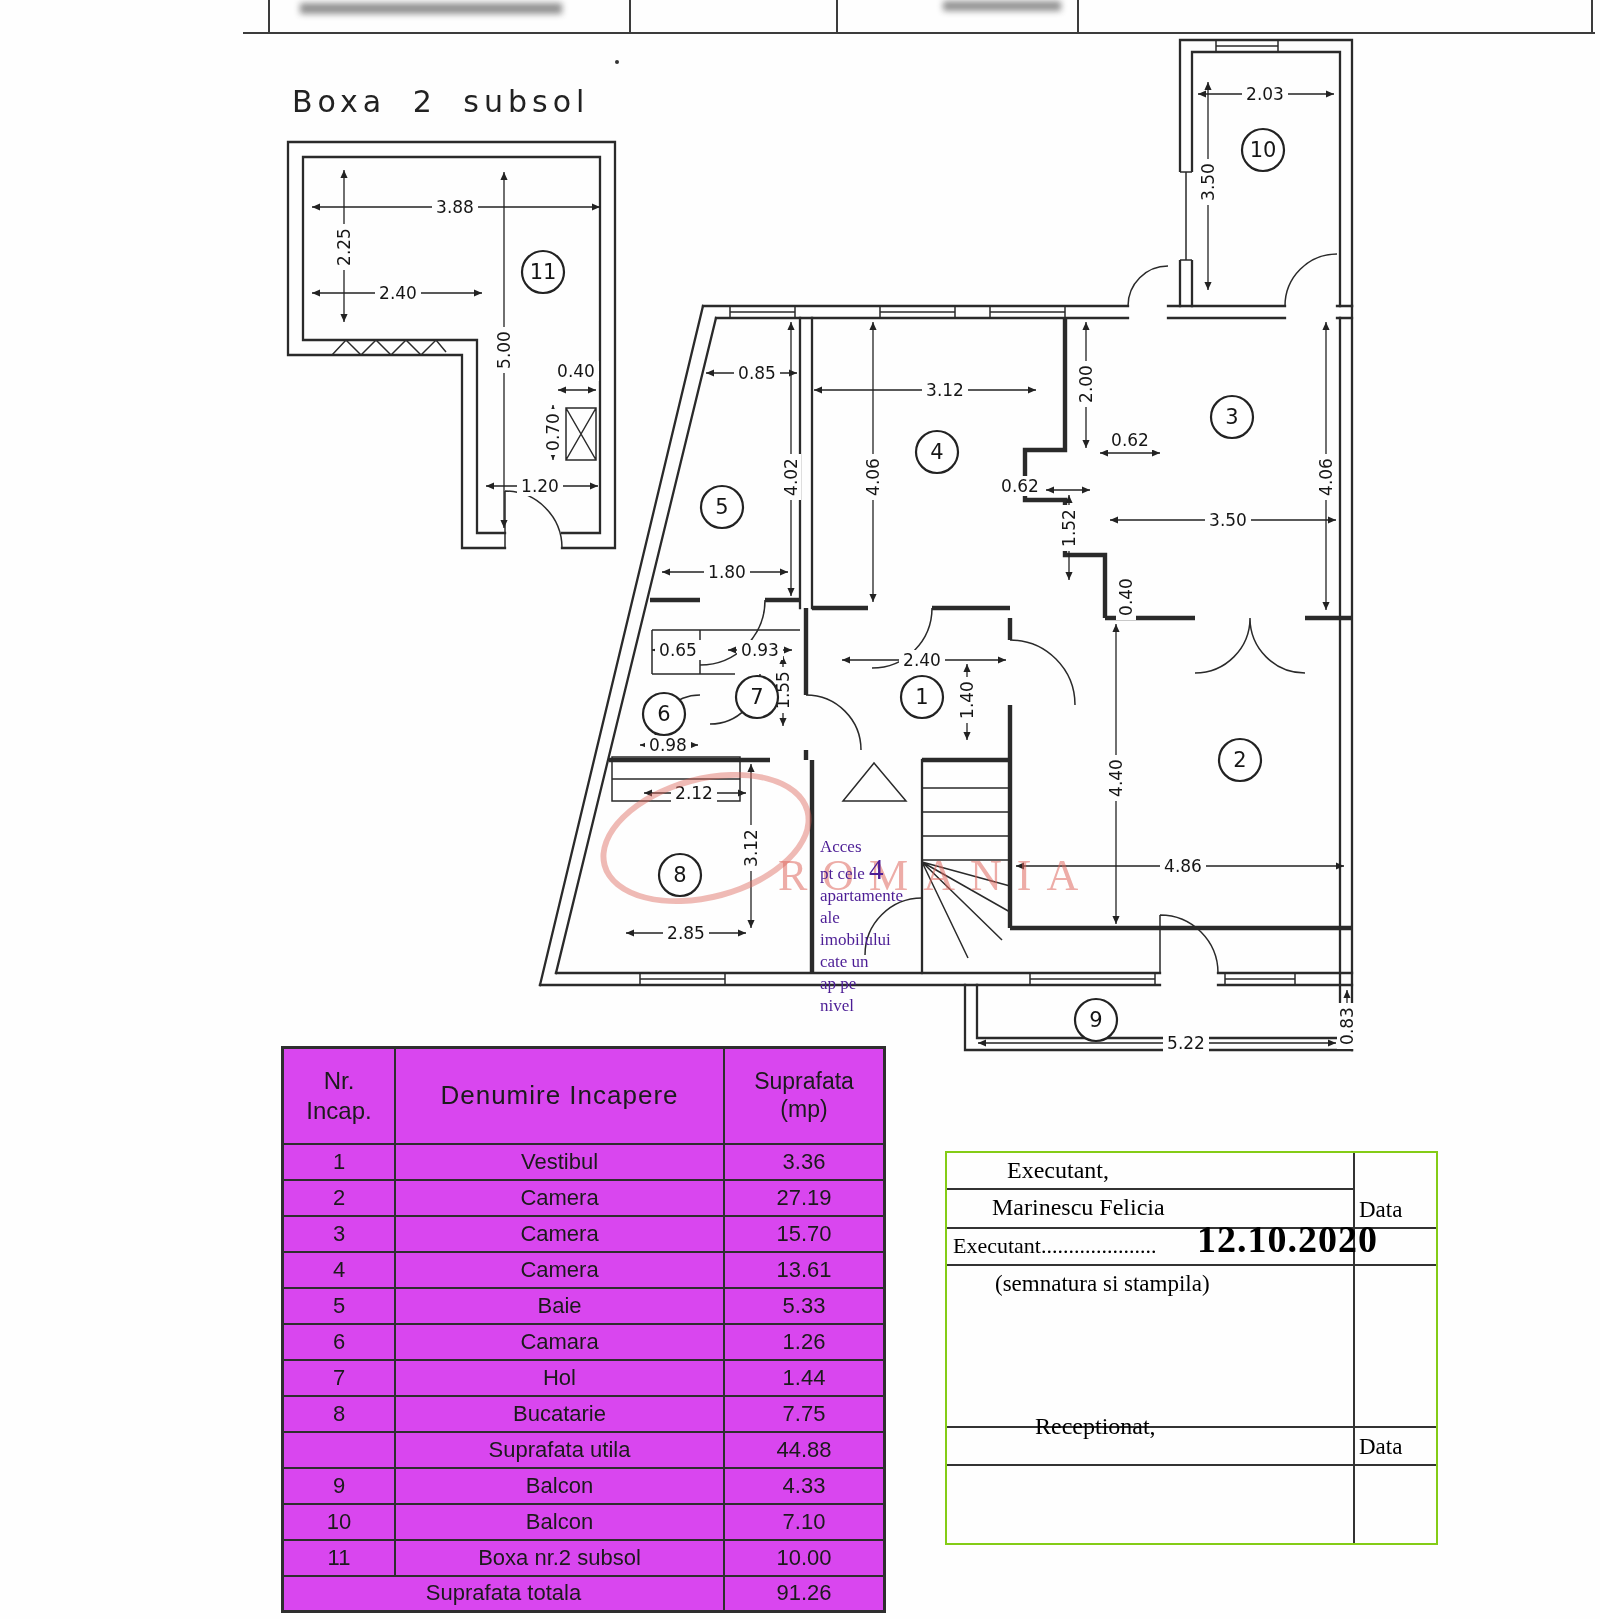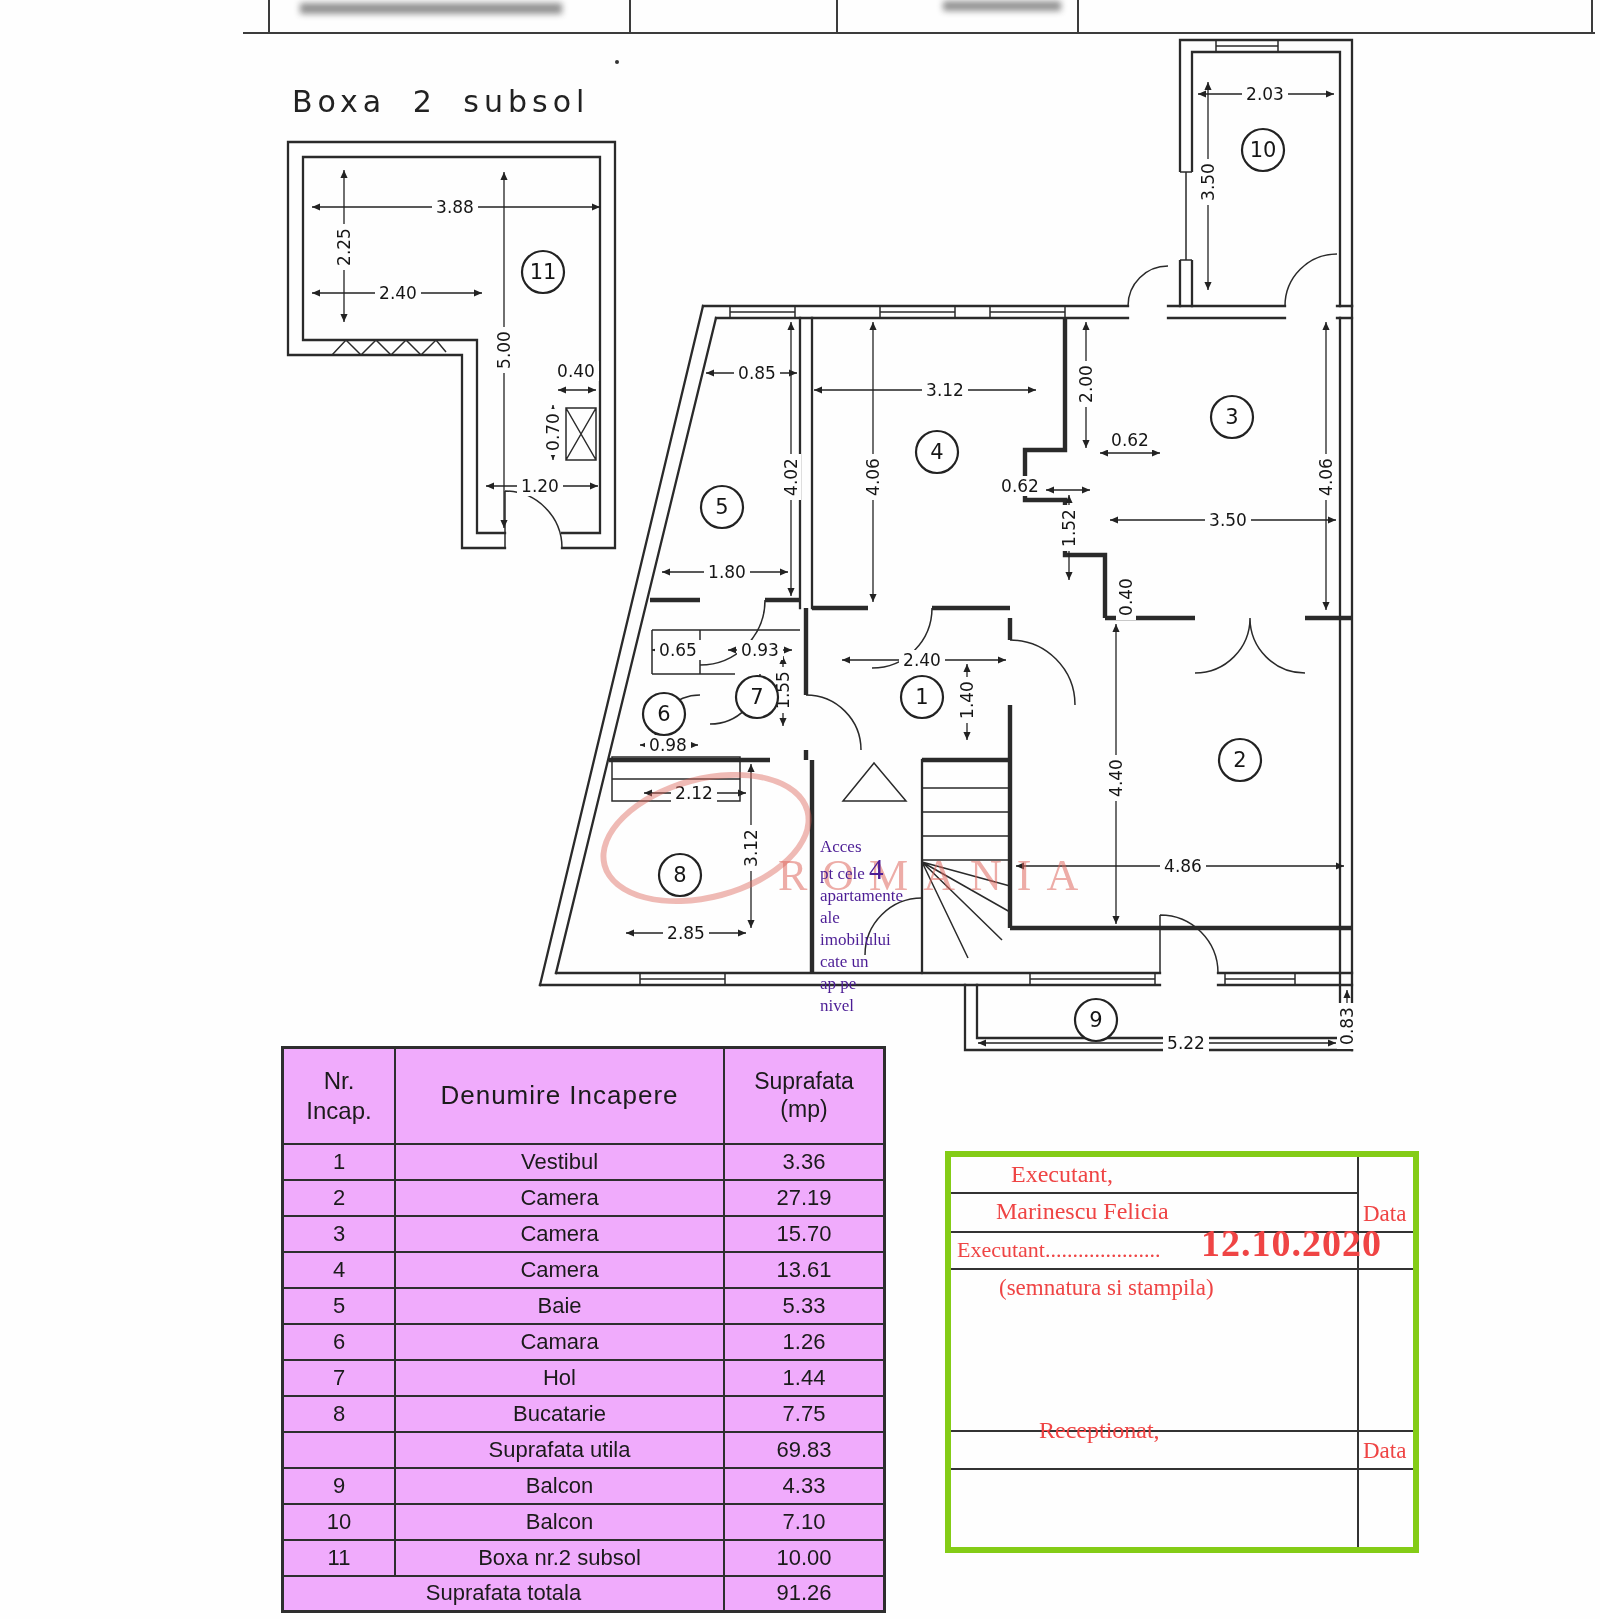--- a/index.html
+++ b/index.html
@@ -29,33 +29,33 @@
   svg .w{stroke:#2a2a2a;stroke-width:2.3;fill:none;stroke-linecap:square;}
   svg .w2{stroke:#2a2a2a;stroke-width:4.4;fill:none;stroke-linecap:butt;}
   svg .thin{stroke:#2a2a2a;stroke-width:1.5;fill:none;}
   svg .dim{stroke:#222;stroke-width:1.3;fill:none;}
   #dims text{font:500 17px "DejaVu Sans",sans-serif;fill:#161616;}
   #rooms circle{fill:#ffffff;stroke:#222;stroke-width:2.2;}
   #rooms text{font:21px "DejaVu Sans",sans-serif;fill:#161616;}
 
   
   .areatable{position:absolute;left:281px;top:1046px;border-collapse:collapse;table-layout:fixed;
-             border:3px solid #2e2e2e;background:#f0abfc;}
+             border:3px solid #2e2e2e;background:#d946ef;}
   .areatable th,.areatable td{border:2px solid #2e2e2e;padding:0;text-align:center;vertical-align:middle;
              font-weight:normal;color:#1b1b1b;}
   .areatable thead tr{height:96px;}
   .areatable tbody tr{height:36px;}
   .h1{width:110px;font-size:24px;line-height:1.25;}
   .h2{width:327px;font-size:26px;letter-spacing:1px;}
   .h3{width:158px;font-size:23px;line-height:1.2;}
   .areatable tbody td{font-size:22px;}
 
   
-  .sig{left:945px;top:1151px;width:462px;height:390px;border:6px solid #84cc16;
-       font-family:"Liberation Serif",serif;color:#ef4444;}
+  .sig{left:945px;top:1151px;width:462px;height:390px;border:2px solid #84cc16;
+       font-family:"Liberation Serif",serif;color:#000000;padding-left:27px;}
   .sig>div{position:absolute;}
   .vline{left:406px;top:0;height:100%;width:0;border-left:2px solid #333;}
   .hl{height:0;border-top:2px solid #333;left:0;}
   .hl1{top:35px;width:406px;}
   .hl2{top:74px;width:100%;}
   .hl3{top:111px;width:100%;}
   .hl4{top:273px;width:100%;}
   .hl5{top:311px;width:100%;}
   .s-exec{left:60px;top:4px;font-size:24px;}
   .s-name{left:45px;top:41px;font-size:24px;}
@@ -443,21 +443,21 @@
           <td>1.44</td>
         </tr>
         <tr>
           <td>8</td>
           <td>Bucatarie</td>
           <td>7.75</td>
         </tr>
         <tr>
           <td></td>
           <td>Suprafata utila</td>
-          <td>69.83</td>
+          <td>44.88</td>
         </tr>
         <tr>
           <td>9</td>
           <td>Balcon</td>
           <td>4.33</td>
         </tr>
         <tr>
           <td>10</td>
           <td>Balcon</td>
           <td>7.10</td>

